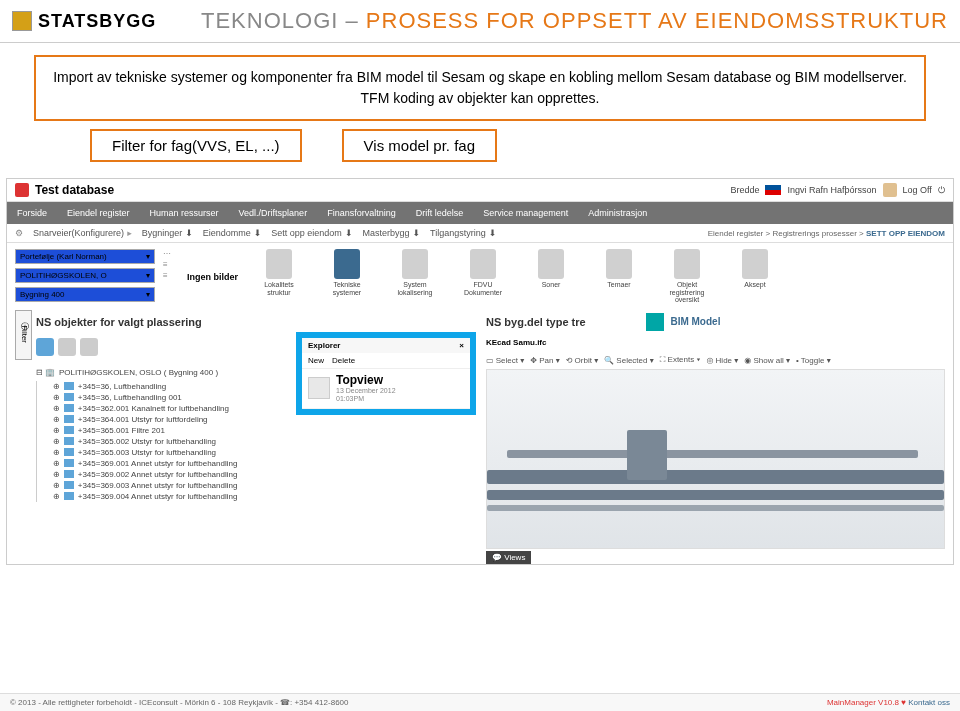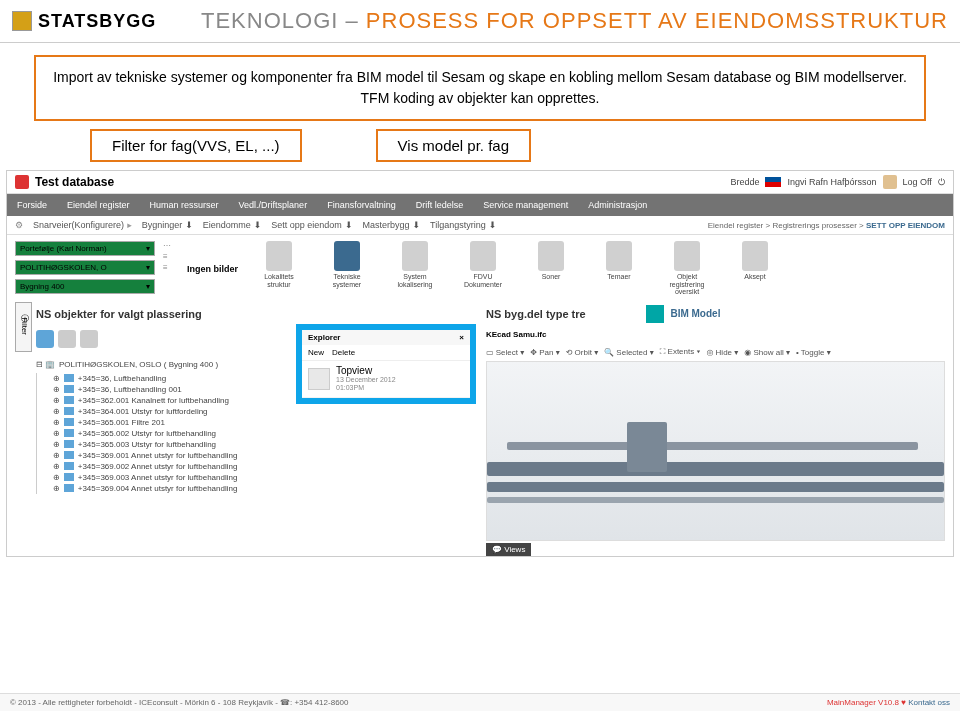--- a/index.html
+++ b/index.html
@@ -4,41 +4,41 @@
 <style>
 *{margin:0;padding:0;box-sizing:border-box;font-family:Arial,sans-serif}
 body{width:960px;height:711px;background:#fff;position:relative;overflow:hidden}
 .header{display:flex;align-items:center;padding:8px 12px;border-bottom:1px solid #ccc}
 .logo-box{width:20px;height:20px;background:#d4a017;border:1px solid #999;margin-right:6px}
 .logo-text{font-size:18px;font-weight:bold;letter-spacing:1px}
 .title{flex:1;text-align:right;font-size:22px;letter-spacing:1px}
 .title .gray{color:#888}
 .title .orange{color:#e67817}
 .info-box{margin:12px 34px 8px;border:2px solid #e67817;padding:10px 16px;text-align:center;font-size:14px;line-height:1.5}
-.callouts{display:flex;gap:74px;padding:0 90px;margin-bottom:8px}
+.callouts{display:flex;gap:40px;padding:0 90px;margin-bottom:16px}
 .callout{border:2px solid #e67817;padding:6px 20px;font-size:15px}
 .app{border:1px solid #ccc;margin:0 6px;font-size:10px;position:relative}
 .app-top{display:flex;align-items:center;padding:4px 8px;background:#fff;border-bottom:1px solid #ddd}
 .app-icon{width:14px;height:14px;background:#d33;border-radius:2px;margin-right:6px}
 .app-title{font-weight:bold;font-size:12px;flex:1}
 .app-user{display:flex;align-items:center;gap:6px;font-size:9px;color:#444}
 .flag{width:16px;height:10px;background:linear-gradient(180deg,#00529b 50%,#d00 50%)}
 .avatar{width:14px;height:14px;background:#e0c090;border-radius:2px}
 .nav{background:#737373;color:#fff;display:flex;padding:0}
 .nav-item{padding:6px 10px;font-size:9px;cursor:pointer}
 .subnav{display:flex;align-items:center;padding:4px 8px;gap:8px;border-bottom:1px solid #ddd;font-size:9px;color:#555}
 .subnav-left{display:flex;gap:10px;flex:1}
 .subnav-item{display:flex;align-items:center;gap:3px}
 .gear{color:#888}
 .arrow{color:#999}
 .breadcrumb{font-size:8px;color:#666}
 .breadcrumb .cur{color:#3b6a8f;font-weight:bold}
 .toolbar{display:flex;padding:6px 8px;gap:4px;align-items:flex-start}
 .filter-col{display:flex;flex-direction:column;gap:4px;width:140px}
-.filter-select{border:1px solid #aaa;padding:2px 4px;font-size:8px;display:flex;justify-content:space-between;background:#15803d}
+.filter-select{border:1px solid #aaa;padding:2px 4px;font-size:8px;display:flex;justify-content:space-between;background:#1d4ed8}
 .side-icons{display:flex;flex-direction:column;gap:2px;margin-left:4px}
 .side-icons span{font-size:8px;color:#888}
 .no-img{font-size:9px;font-weight:bold;margin:8px 12px;align-self:center}
 .tool-icons{display:flex;gap:18px}
 .tool-icon{text-align:center;width:50px}
 .tool-icon .ic{width:26px;height:30px;margin:0 auto 2px;background:#d0d0d0;border-radius:3px}
 .tool-icon .ic.active{background:#3b6a8f}
 .tool-icon .lbl{font-size:7px;line-height:1.1;color:#444}
 .main{display:flex;padding:0 8px}
 .filter-tab{writing-mode:vertical-rl;border:1px solid #aaa;padding:4px 2px;font-size:8px;background:#f5f5f5;margin-right:4px;height:50px}
@@ -223,21 +223,21 @@
             <span>×</span>
           </div>
         <div class="exp-btns">
           <span>New</span>
           <span>Delete</span>
         </div>
         <div id="exp-items">
             <div class="exp-item">
               <div class="exp-thumb"></div>
               <div>
-                <div style="font-size:10px;font-weight:normal">Topview</div>
+                <div style="font-size:12px;font-weight:bold">Topview</div>
                 <div class="exp-meta">13 December 2012<br>01:03PM</div>
               </div>
             </div>
           </div>
       </div>
     </div>
 
     <div class="right-col">
       <div class="right-head">
         <div class="section-title">NS byg.del type tre</div>

